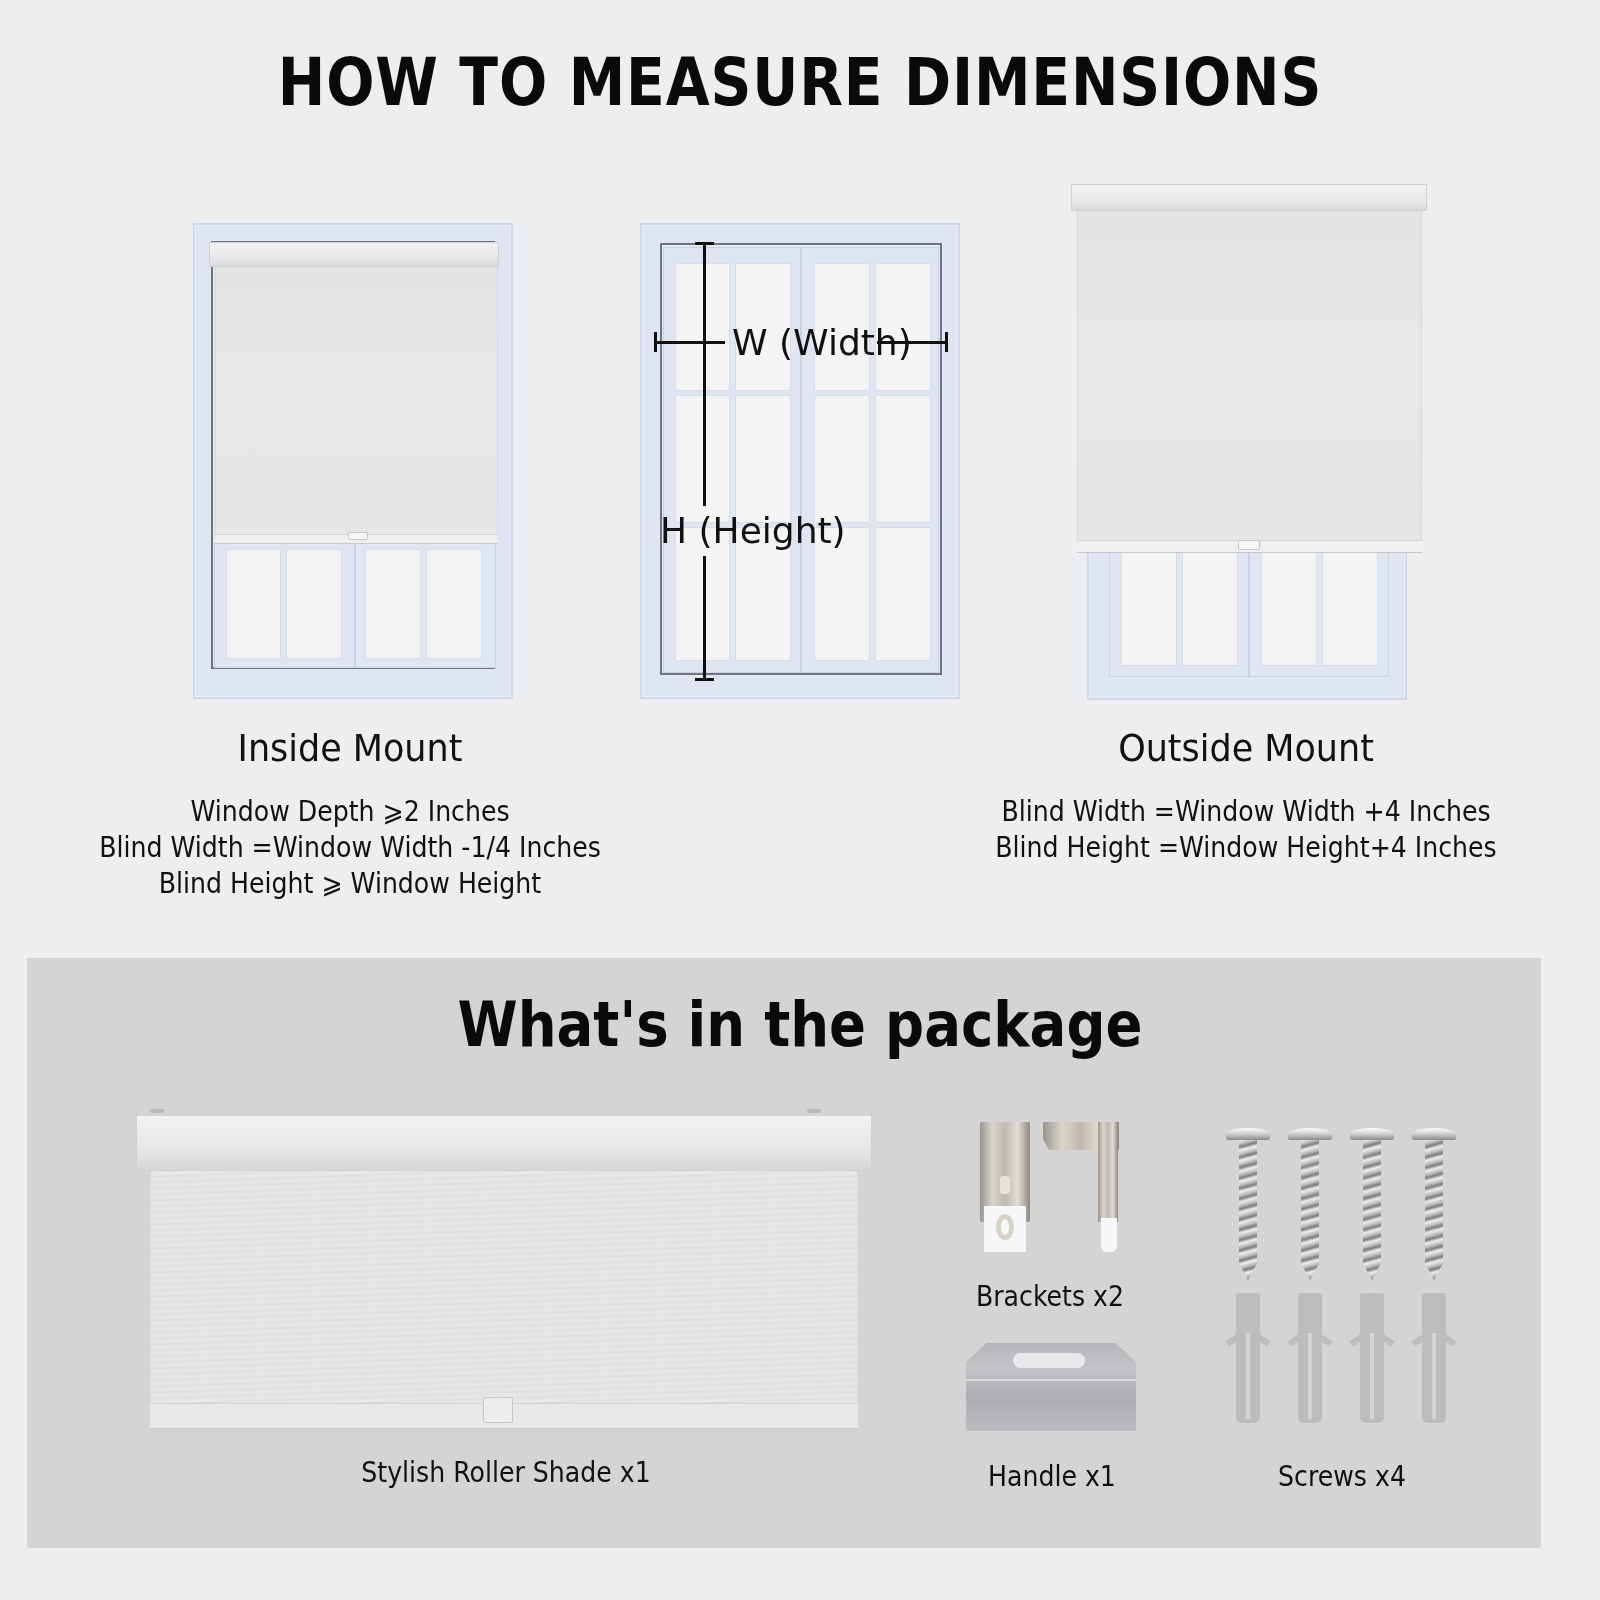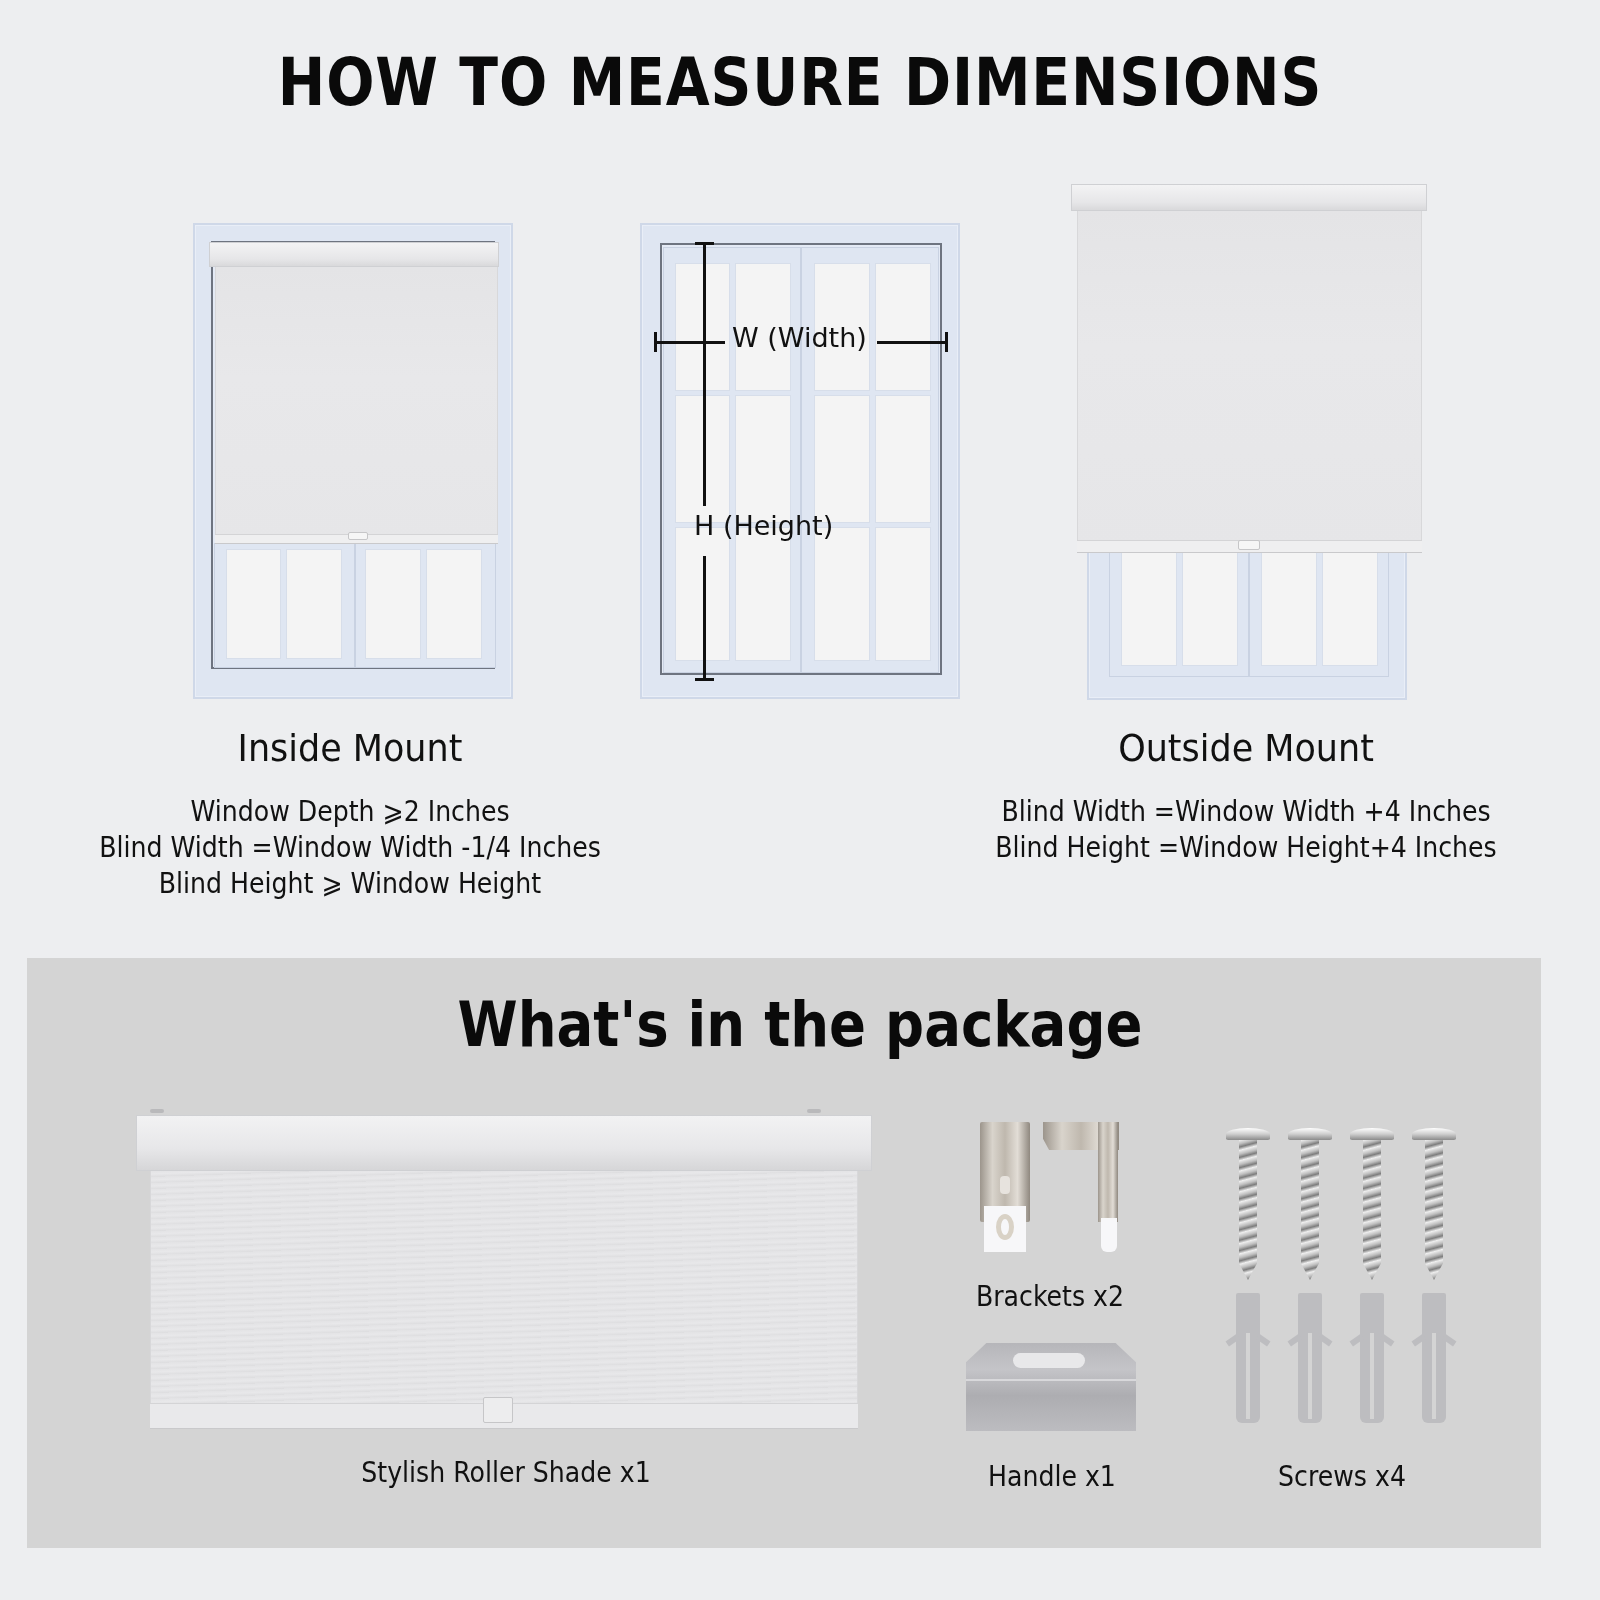--- a/index.html
+++ b/index.html
@@ -44,21 +44,21 @@
     position: absolute; background: #efeff0; border-top: 1px solid #d4d4d6; border-bottom: 1px solid #c9c9cb;
   }
   .pull-tab {
     position: absolute; background: #f6f6f6; border: 1px solid #c6c6c8; border-radius: 2px;
   }
 
   
   .dim-line { position: absolute; background: #111; }
 
   .dim-label {
-    position: absolute; font-family: "DejaVu Sans", sans-serif; font-size: 27px; color: #111;
+    position: absolute; font-family: "DejaVu Sans", sans-serif; font-size: 36px; color: #111;
     white-space: nowrap; background: transparent;
   }
 
   
   .mount-title {
     position: absolute; text-align: center; font-family: "DejaVu Sans", sans-serif;
     font-size: 38px; color: #111; transform: scaleX(0.92);
   }
   .mount-lines {
     position: absolute; text-align: center; font-family: "DejaVu Sans", sans-serif;
@@ -155,21 +155,21 @@
 <div class="dim-line" style="left:703px; top:556px; width:3px; height:124px;"></div>
 <div class="dim-line" style="left:695px; top:242px; width:19px; height:3px;"></div>
 <div class="dim-line" style="left:695px; top:678px; width:19px; height:3px;"></div>
 
 <div class="dim-line" style="left:655px; top:341px; width:70px; height:3px;"></div>
 <div class="dim-line" style="left:877px; top:341px; width:70px; height:3px;"></div>
 <div class="dim-line" style="left:654px; top:332px; width:3px; height:20px;"></div>
 <div class="dim-line" style="left:945px; top:332px; width:3px; height:20px;"></div>
 
 <div class="dim-label" style="left:732px; top:322px;">W (Width)</div>
-<div class="dim-label" style="left:694px; top:510px;text-align:right;">H (Height)</div>
+<div class="dim-label" style="left:660px; top:510px;text-align:right;">H (Height)</div>
 
 <div class="frame" style="left:1087px; top:540px; width:320px; height:160px;">
   <div class="sash" style="left:20px; top:0px; width:140px; height:135px;"></div>
   <div class="sash" style="left:160px; top:0px; width:140px; height:135px;"></div>
   <div class="glass" style="left:32px; top:6px; width:56px; height:118px;"></div>
   <div class="glass" style="left:93px; top:6px; width:56px; height:118px;"></div>
   <div class="glass" style="left:172px; top:6px; width:56px; height:118px;"></div>
   <div class="glass" style="left:233px; top:6px; width:56px; height:118px;"></div>
 </div>
 <div class="shade" style="left:1077px; top:210px; width:345px; height:342px;"></div>

